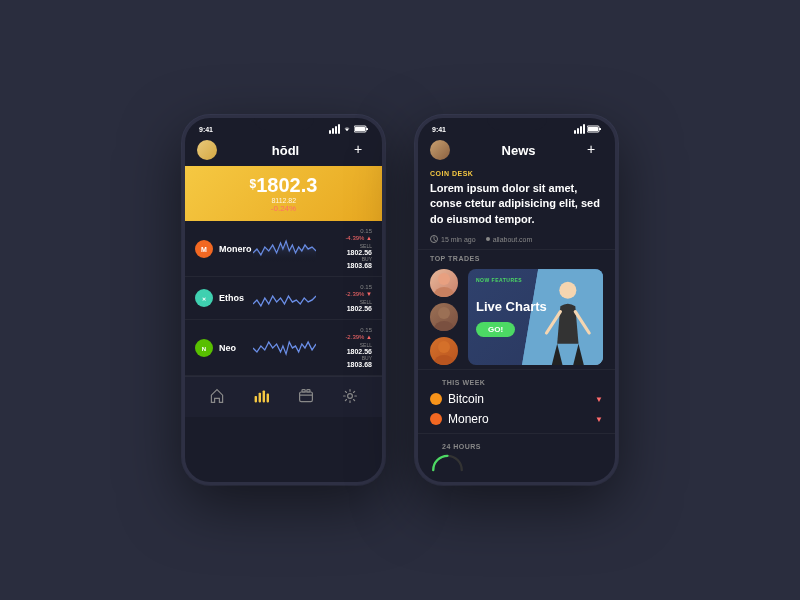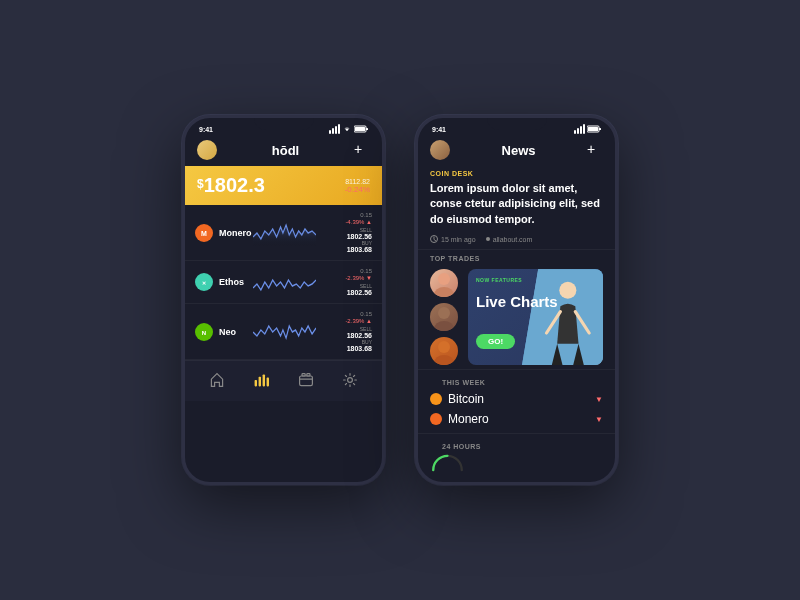--- a/index.html
+++ b/index.html
@@ -88,20 +88,21 @@
       cursor: pointer;
     }
 
     
     .price-banner {
       background: linear-gradient(135deg, #f5c842, #e8a820);
       padding: 8px 12px;
       display: flex;
       justify-content: space-between;
       align-items: center;
+      flex-direction: column;
     }
     .main-price {
       font-size: 20px;
       font-weight: 800;
       color: #fff;
     }
     .main-price span.dollar {
       font-size: 12px;
       vertical-align: top;
       margin-top: 3px;
@@ -309,35 +310,35 @@
       padding: 8px;
     }
     .now-features {
       font-size: 5px;
       color: #4cd964;
       text-transform: uppercase;
       font-weight: 700;
       letter-spacing: 0.5px;
     }
     .live-charts-title {
-      font-size: 15px;
+      font-size: 13px;
       font-weight: 800;
       color: #fff;
       line-height: 1.2;
-      margin-top: 10px;
+      margin-top: 16px;
     }
     .go-btn {
       background: #4cd964;
       color: #fff;
       border: none;
       border-radius: 10px;
       padding: 3px 12px;
       font-size: 8px;
       font-weight: 700;
-      margin-top: 23px;
+      margin-top: 7px;
       cursor: pointer;
     }
 
     
     .this-week {
       padding: 4px 12px;
       border-top: 1px solid rgba(255,255,255,0.05);
     }
     .week-item {
       display: flex;

